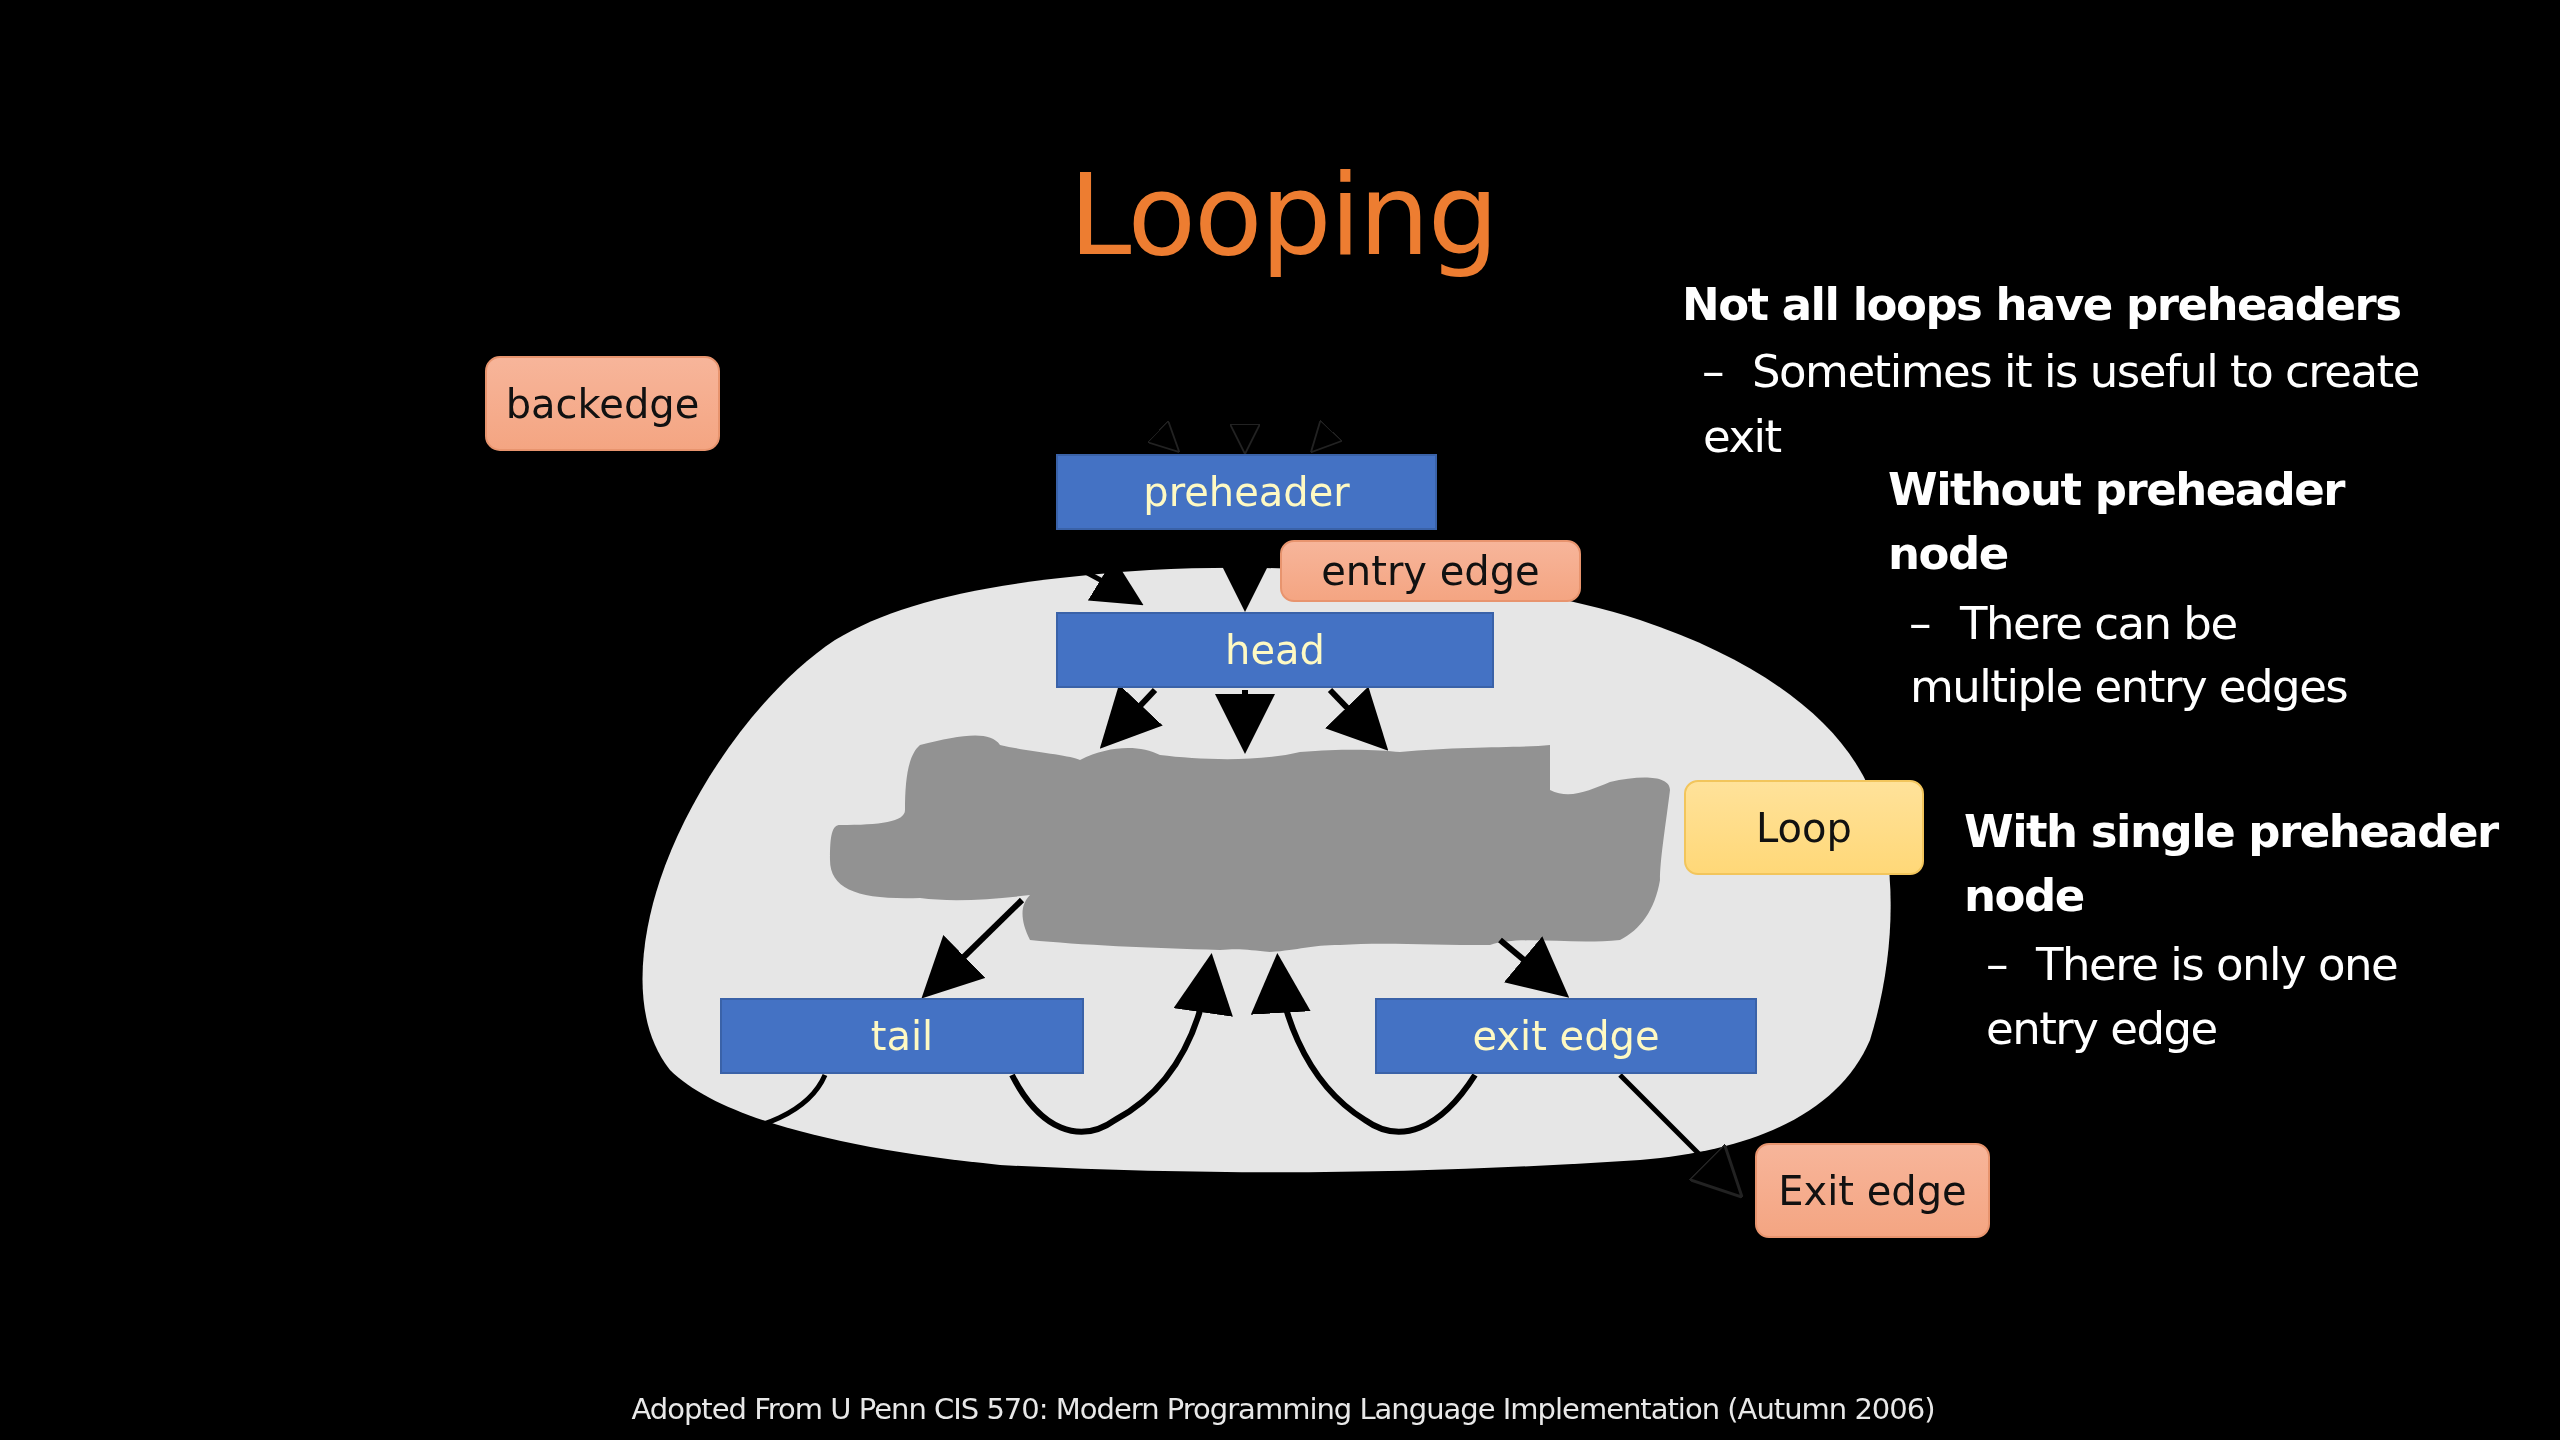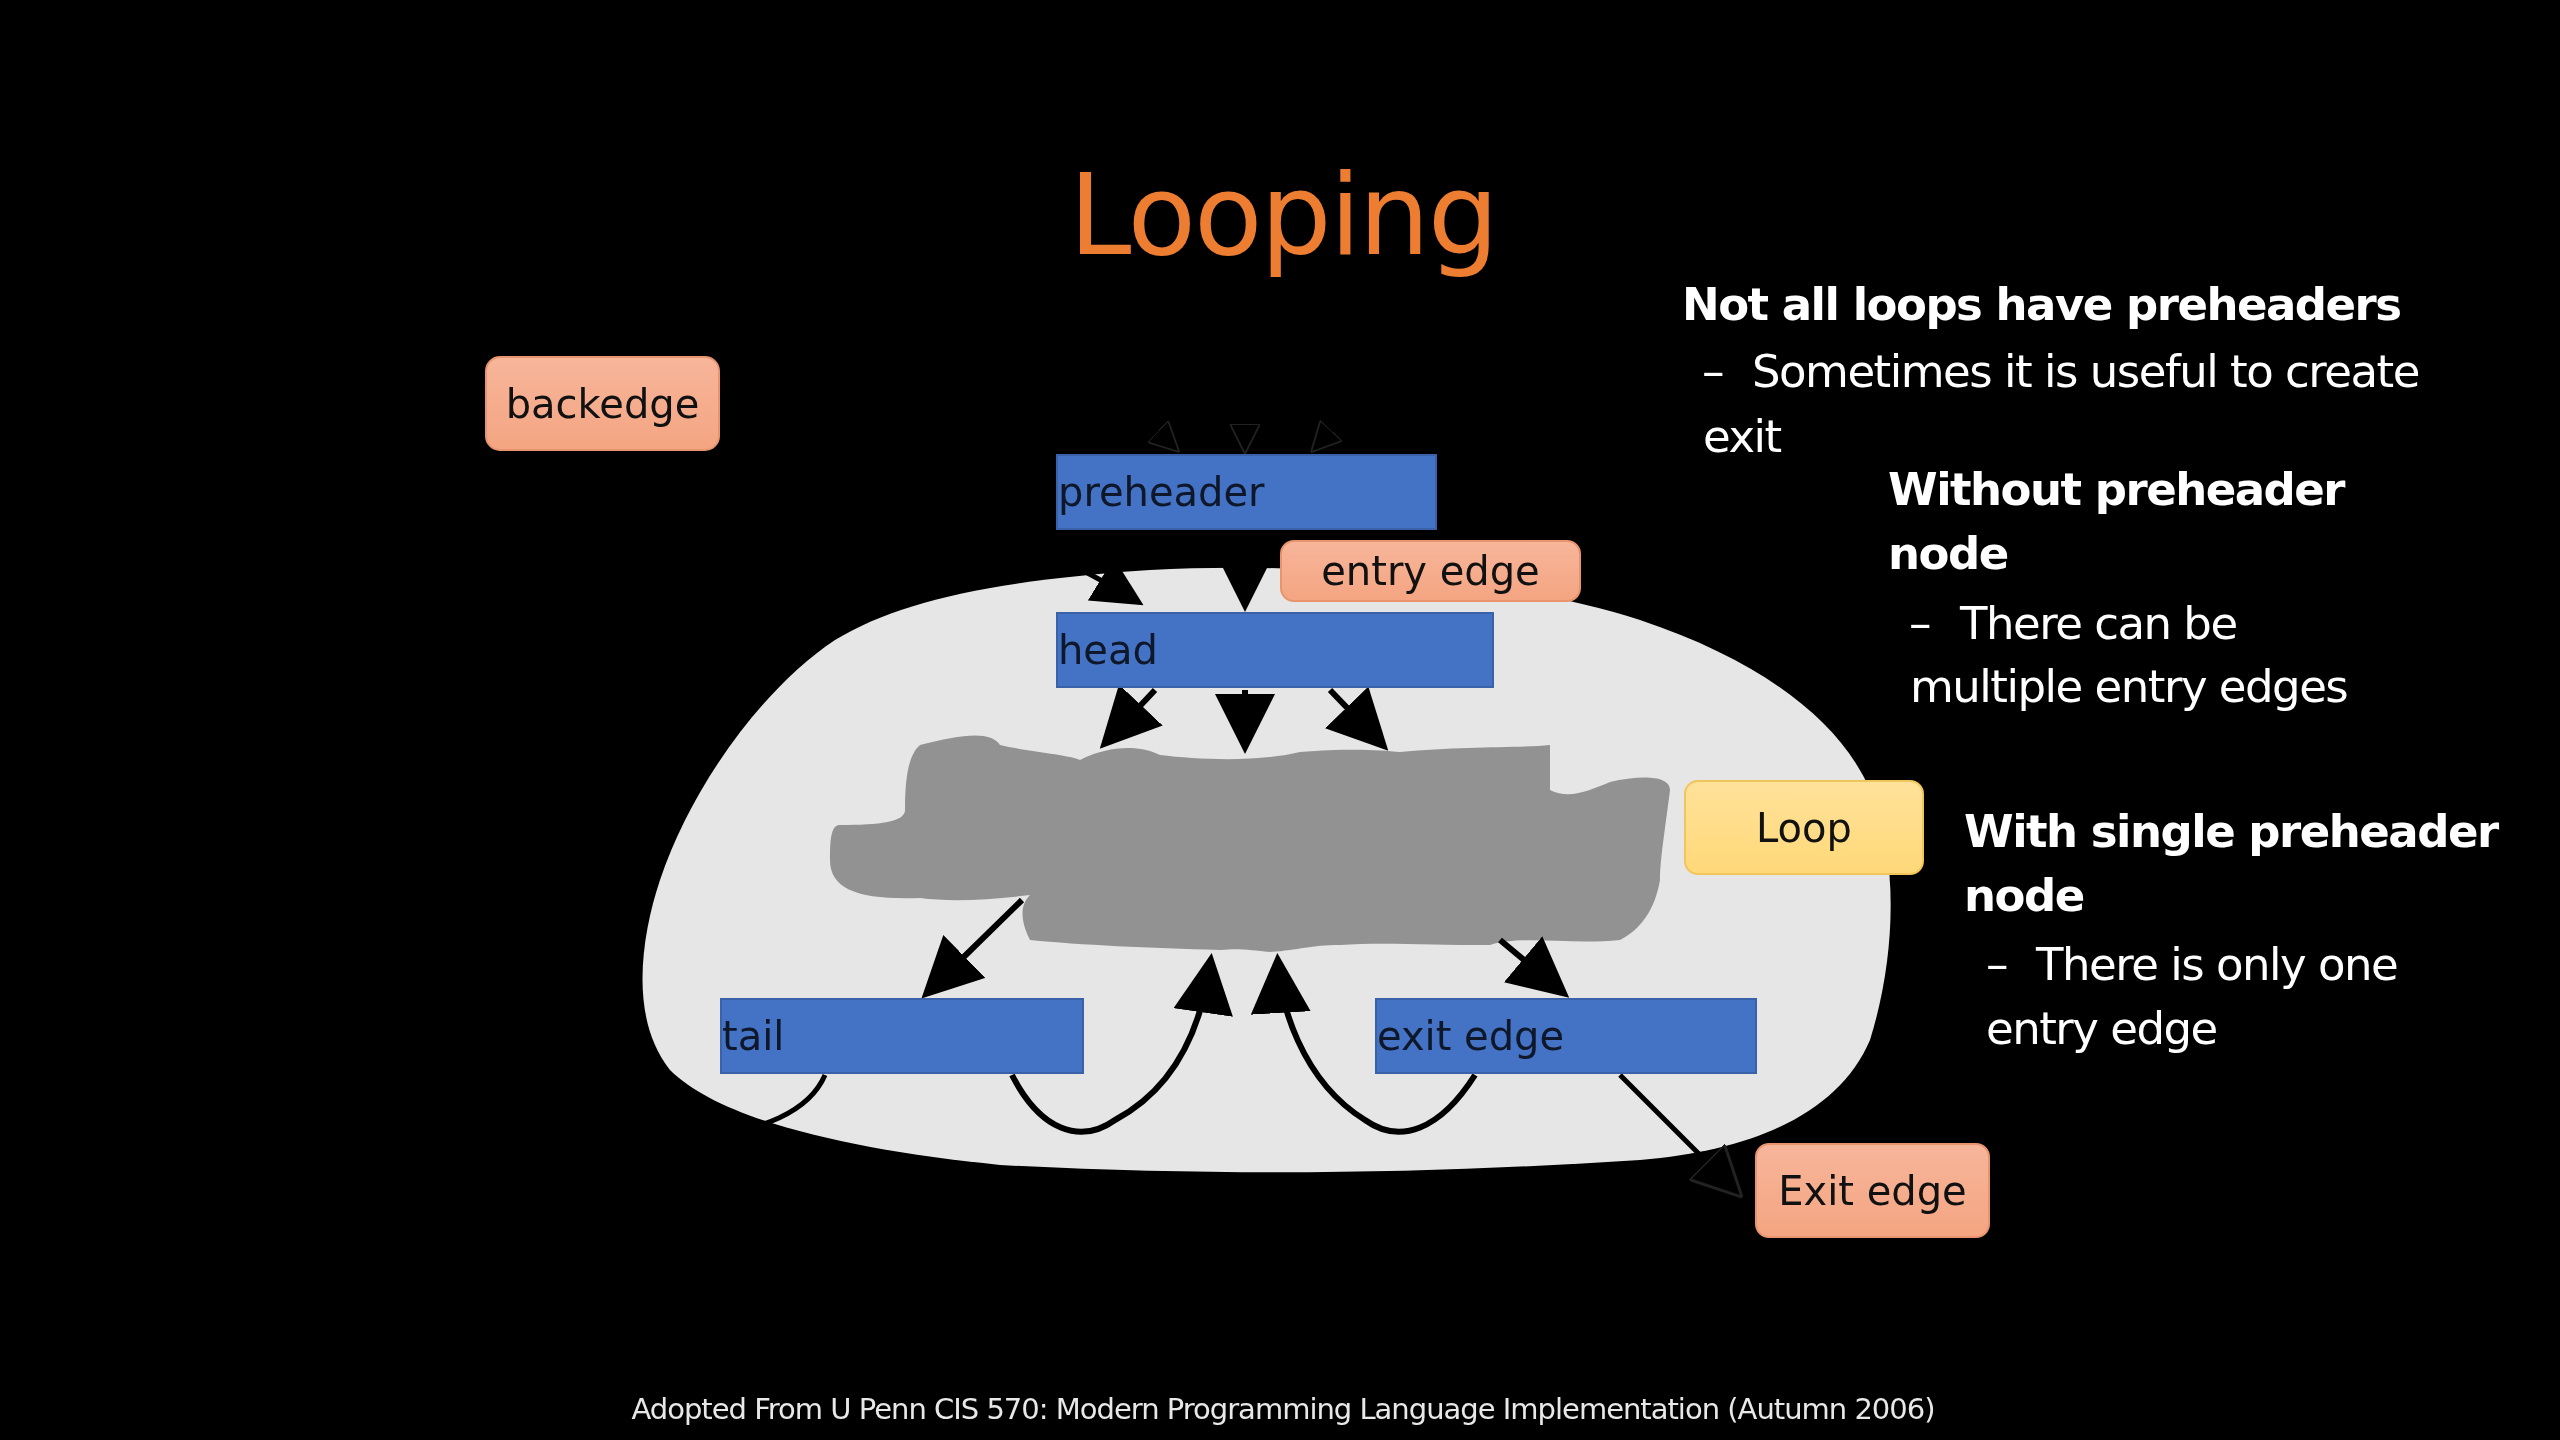--- a/index.html
+++ b/index.html
@@ -1,20 +1,20 @@
 <!DOCTYPE html>
 <html><head>
 <meta charset="utf-8">
 <style>
   html, body { margin:0; padding:0; background:#000; }
   body { width:2560px; height:1440px; position:relative; overflow:hidden; font-family:"Liberation Sans", sans-serif; }
   .abs { position:absolute; }
   #title { left:0; width:2566px; top:150px; text-align:center; color:#ED7D31; font-size:112px; font-family:"DejaVu Sans", sans-serif; font-weight:400; letter-spacing:-2px; }
   svg#diagram { position:absolute; left:0; top:0; width:2560px; height:1440px; }
-  .node { position:absolute; background:#4472C4; color:#0f172a; display:flex; align-items:center; justify-content:flex-start; font-size:40px; font-family:"DejaVu Sans", sans-serif; border:2px solid #3A62A8; box-sizing:border-box; }
+  .node { position:absolute; background:#4472C4; color:#fef9c3; display:flex; align-items:center; justify-content:center; font-size:40px; font-family:"DejaVu Sans", sans-serif; border:2px solid #3A62A8; box-sizing:border-box; }
   .callout { position:absolute; background:linear-gradient(#F7B59A,#F4A582); color:#111; display:flex; align-items:center; justify-content:center; font-size:40px; font-family:"DejaVu Sans", sans-serif; border-radius:14px; border:2px solid #E8946E; box-sizing:border-box; }
   .callout.loop { background:linear-gradient(#FFE29A,#FFD878); border-color:#F2C55C; }
   .rt { position:absolute; color:#fff; font-size:45px; font-family:"DejaVu Sans", sans-serif; white-space:nowrap; letter-spacing:-1.5px; }
   .rt.b { font-weight:bold; }
   .dash { position:absolute; color:#fff; font-size:45px; font-family:"DejaVu Sans", sans-serif; }
   #footer { left:0; width:2566px; top:1392px; text-align:center; color:#e8e8e8; font-size:29px; font-family:"DejaVu Sans", sans-serif; letter-spacing:-1px; }
 </style>
 </head>
 <body>
 

